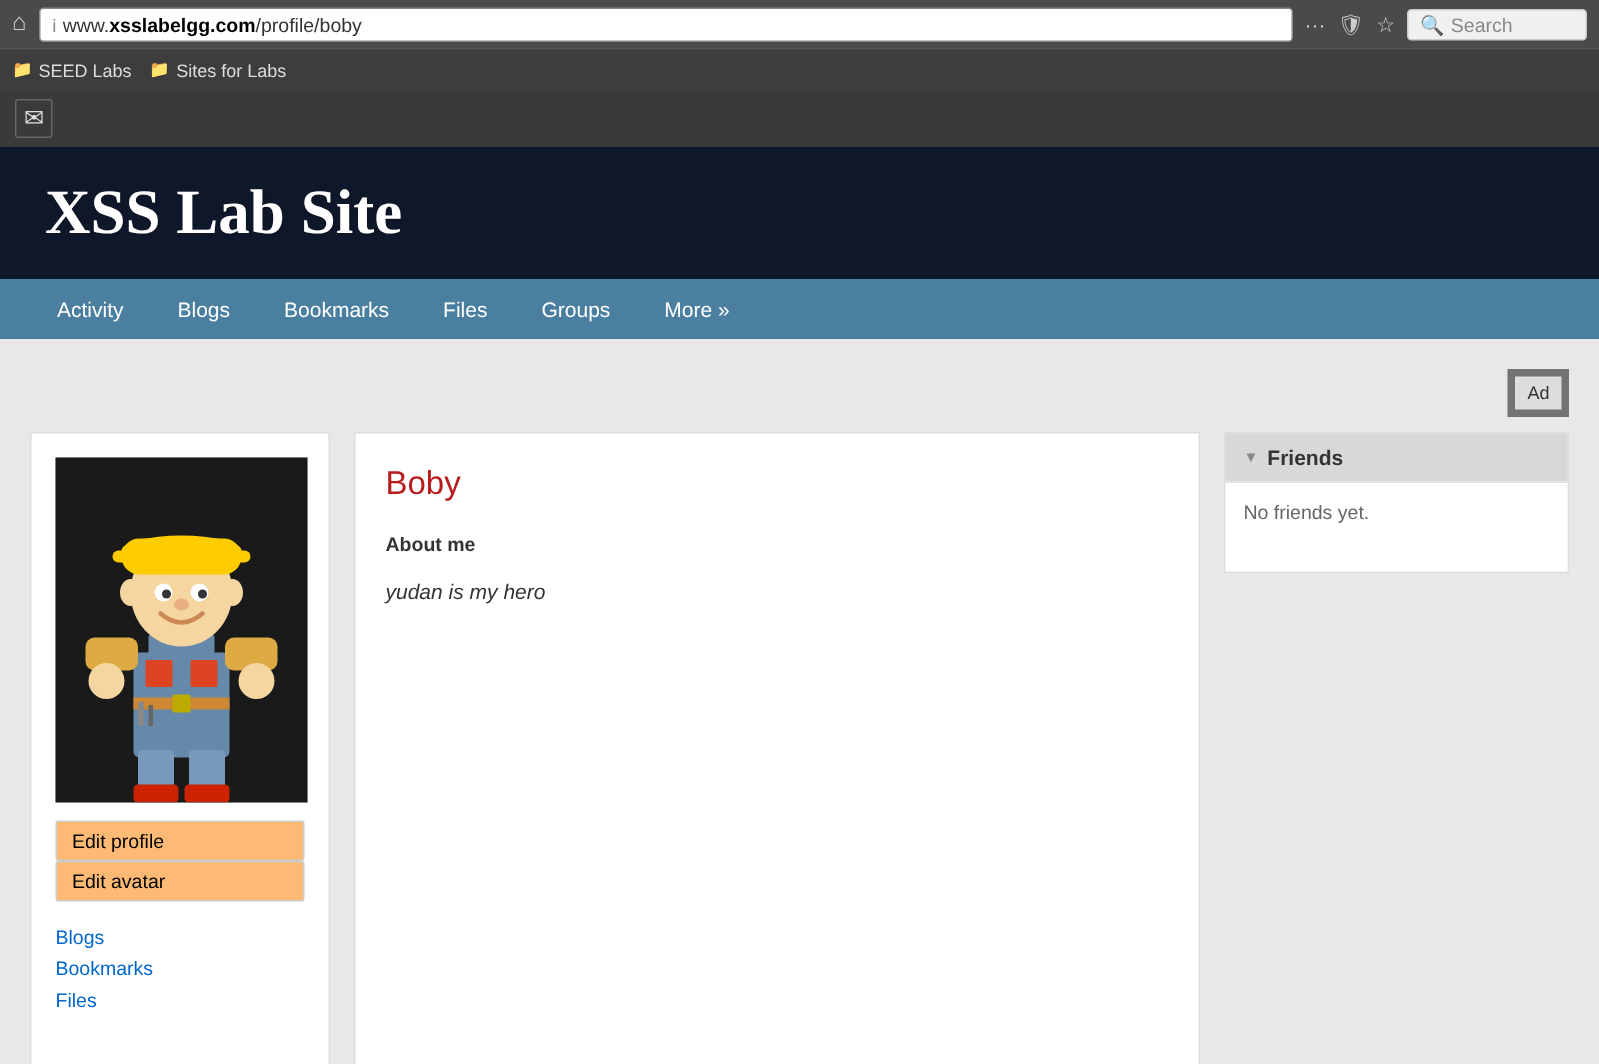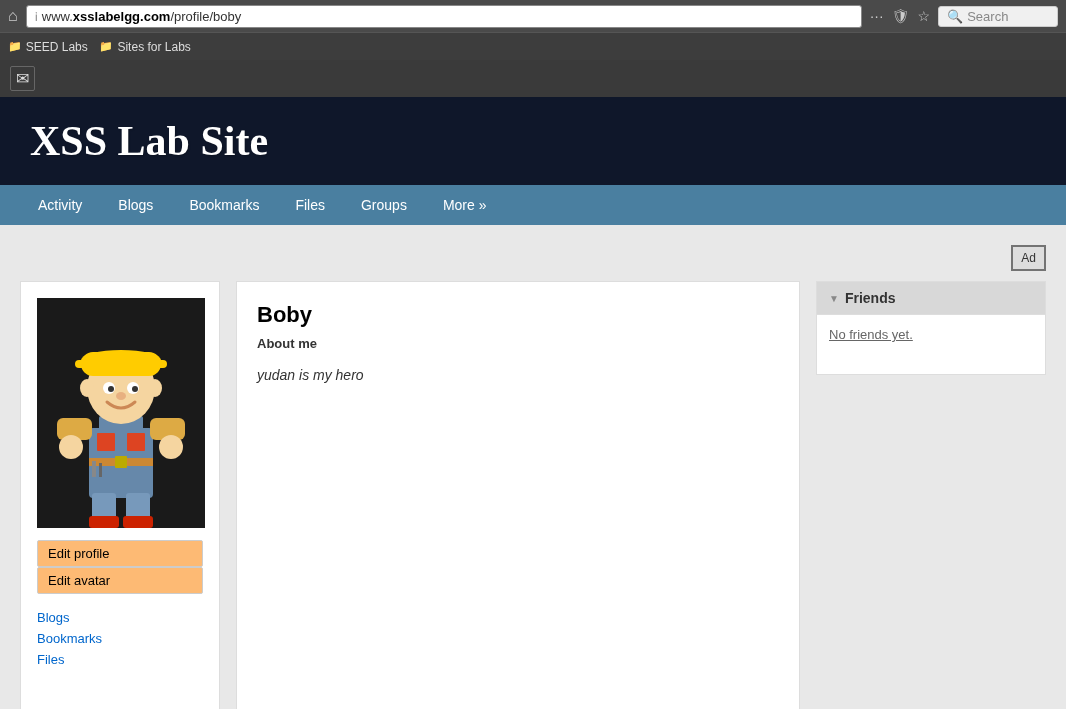--- a/index.html
+++ b/index.html
@@ -148,21 +148,21 @@
       padding: 20px;
       min-height: 500px;
     }
     .top-bar {
       display: flex;
       justify-content: flex-end;
       margin-bottom: 10px;
     }
     .add-button {
       background: #ddd;
-      border: 2px solid #737373;
+      border: 5px solid #737373;
       padding: 4px 8px;
       font-size: 12px;
       color: #333;
       cursor: pointer;
     }
 
     
     .profile-layout {
       display: flex;
       gap: 16px;
@@ -220,23 +220,23 @@
     
     .profile-middle {
       background: #fff;
       border: 1px solid #ddd;
       padding: 20px;
       flex: 1;
       min-height: 460px;
     }
     .profile-name {
       font-size: 22px;
-      font-weight: bold;
-      margin-bottom: 8px;
-      color: #000000;
+      font-weight: normal;
+      margin-bottom: 20px;
+      color: #b91c1c;
     }
     .profile-about-label {
       font-size: 13px;
       font-weight: bold;
       color: #333;
       margin-bottom: 16px;
     }
     .profile-about-text {
       font-size: 14px;
       color: #333;
@@ -268,21 +268,20 @@
     }
     .friends-body {
       padding: 12px;
       background: #fff;
       border-top: 1px solid #ddd;
       min-height: 60px;
     }
     .no-friends {
       color: #666;
       font-size: 13px;
-      text-decoration: underline;
     }
   </style>
 </head>
 <body>
 
 <div class="browser-chrome">
   <div class="browser-toolbar">
     <span class="browser-home-icon">⌂</span>
     <div class="browser-address-bar">
       <span class="info-icon">ℹ</span>

